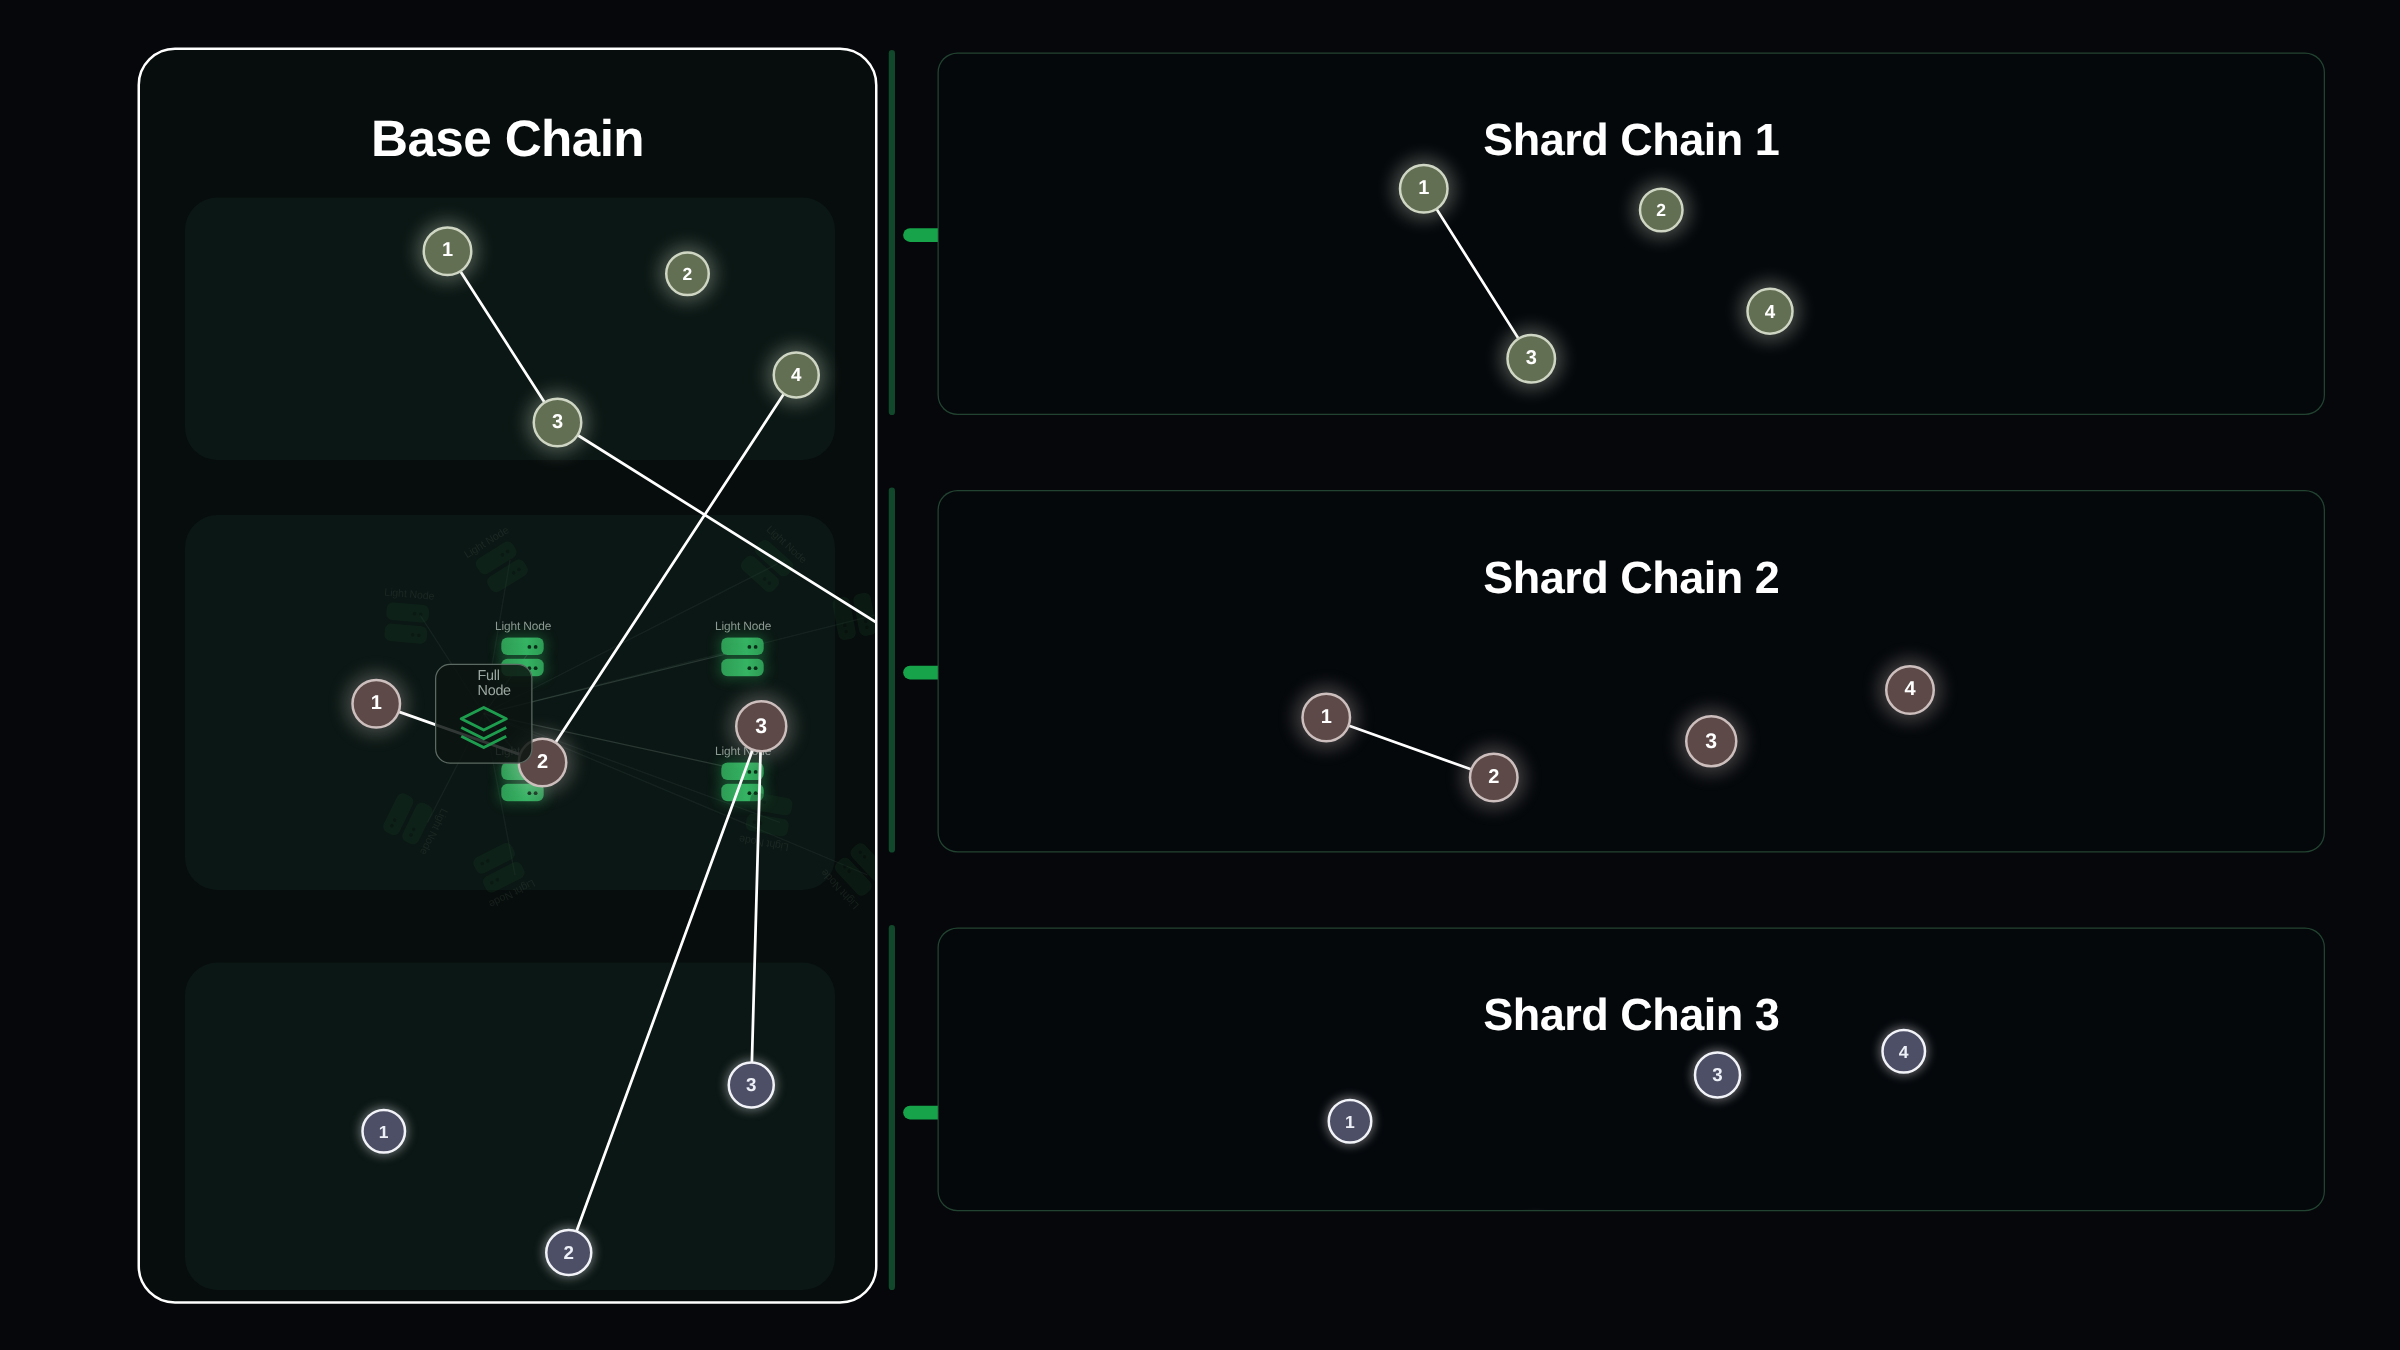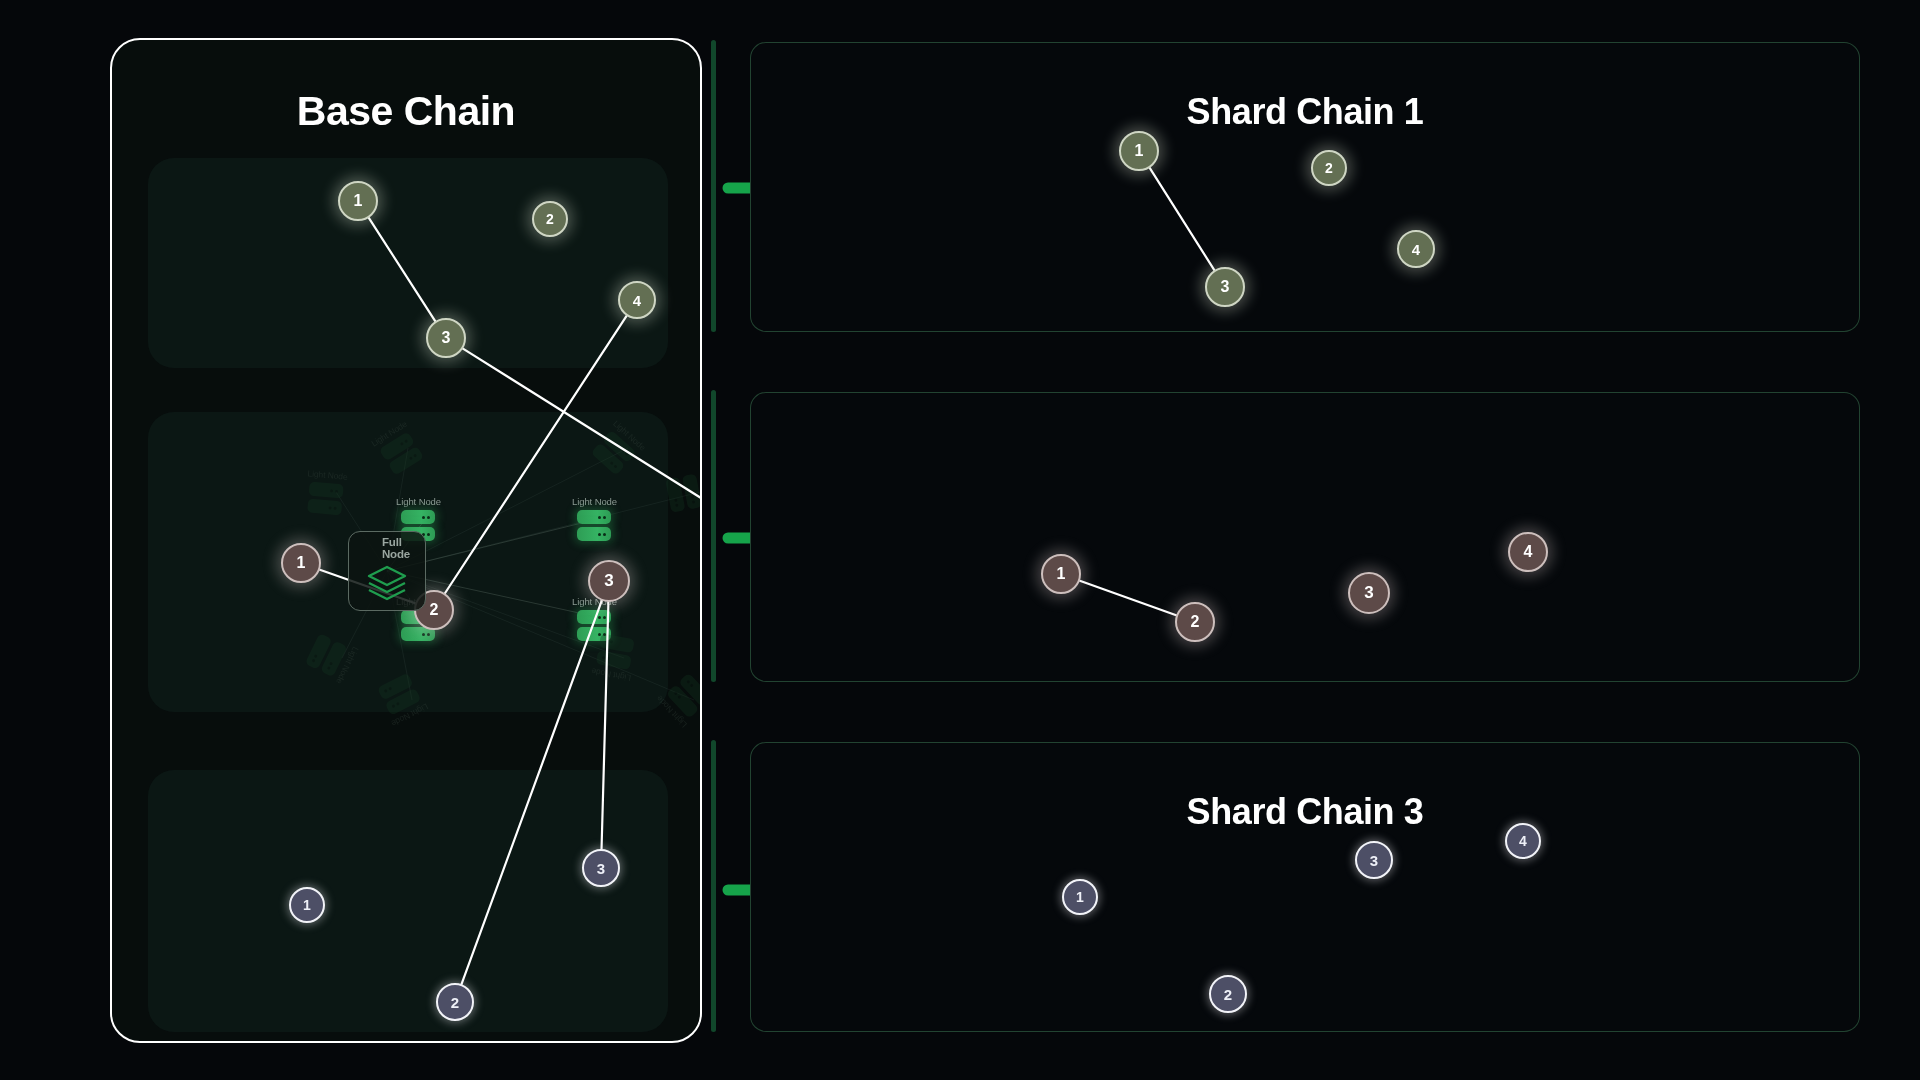--- a/index.html
+++ b/index.html
@@ -53,21 +53,21 @@
     position: absolute;
     left: 750px;
     width: 1110px;
     border: 1.5px solid rgba(70, 140, 95, 0.45);
     border-radius: 16px;
     background: #05080b;
     overflow: hidden;
   }
   .shard-panel.s1 { top: 42px;  height: 290px; }
   .shard-panel.s2 { top: 392px; height: 290px; }
-  .shard-panel.s3 { top: 742px; height: 290px; }
+  .shard-panel.s3 { top: 742px; height: 227px; }
   .shard-title {
     position: absolute;
     top: 48px; left: 0; width: 100%;
     text-align: center;
     color: #ffffff;
     font-size: 36px;
     font-weight: bold;
     letter-spacing: -0.4px;
   }
 
@@ -140,21 +140,21 @@
     display: flex;
     flex-direction: column;
     align-items: center;
     justify-content: center;
     gap: 3px;
     z-index: 8;
   }
   .fullnode-label {
     color: #9aa6a0;
     font-size: 11.5px;
-    font-weight: bold;
+    font-weight: normal;
     letter-spacing: -0.2px;
     margin-left: 33px;
   }
 
   .lightnode {
     position: absolute;
     display: flex;
     flex-direction: column;
     align-items: center;
     gap: 3px;
@@ -437,20 +437,21 @@
       </svg>
     <div id="shard-nodes-0">
         <div class="node green" style="left: 368px; top: 88px; width: 40px; height: 40px; font-size: 16px;">1</div>
         <div class="node green" style="left: 560px; top: 107px; width: 36px; height: 36px; font-size: 14px;">2</div>
         <div class="node green" style="left: 454px; top: 224px; width: 40px; height: 40px; font-size: 16px;">3</div>
         <div class="node green" style="left: 646px; top: 187px; width: 38px; height: 38px; font-size: 15px;">4</div>
       </div>
   </div>
 
   <div class="shard-panel s2">
+    <div class="shard-title">Shard Chain 2</div>
     <svg class="edges" id="shard-edges-1">
         <line x1="328.82847185563816" y1="187.7445272318704" x2="425.17152814436184" y2="222.2554727681296" stroke="#ffffff" stroke-width="2.2" stroke-linecap="round"></line>
       </svg>
     <div id="shard-nodes-1">
         <div class="node brown" style="left: 290px; top: 161px; width: 40px; height: 40px; font-size: 16px;">1</div>
         <div class="node brown" style="left: 424px; top: 209px; width: 40px; height: 40px; font-size: 16px;">2</div>
         <div class="node brown" style="left: 597px; top: 179px; width: 42px; height: 42px; font-size: 17px;">3</div>
         <div class="node brown" style="left: 757px; top: 139px; width: 40px; height: 40px; font-size: 16px;">4</div>
       </div>
   </div>

